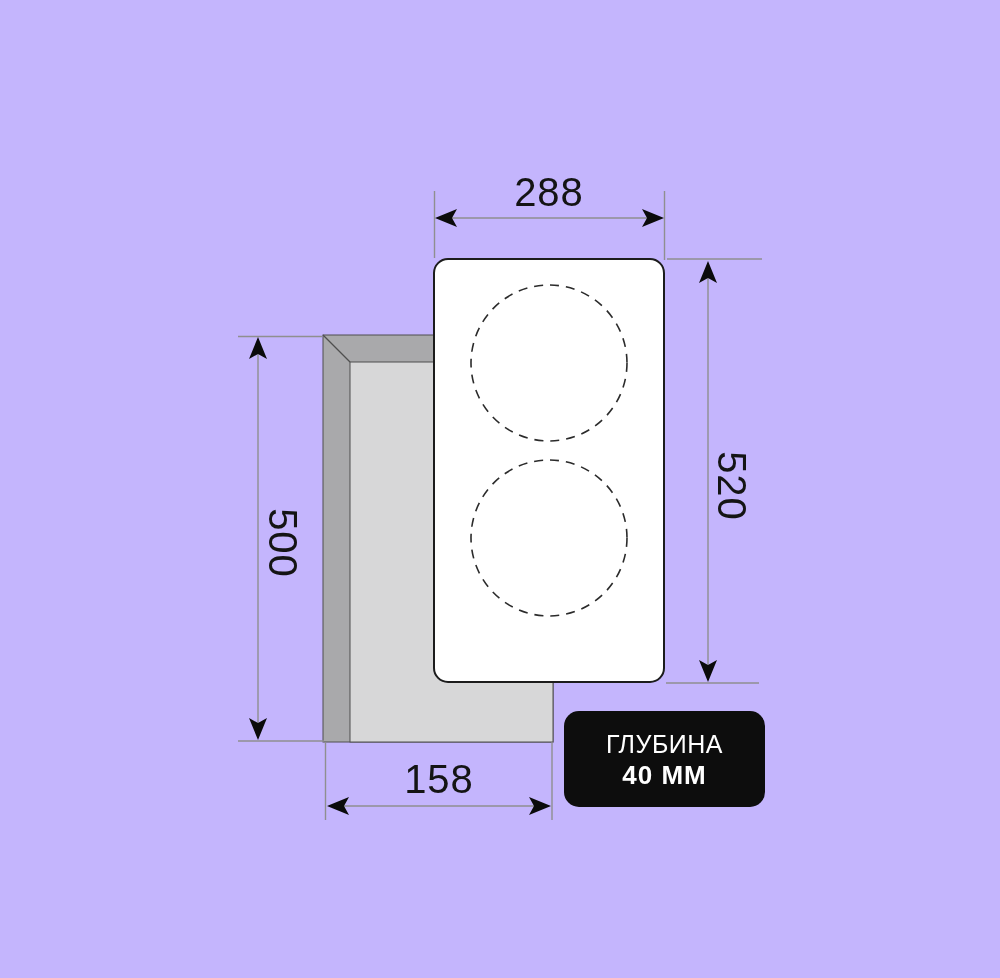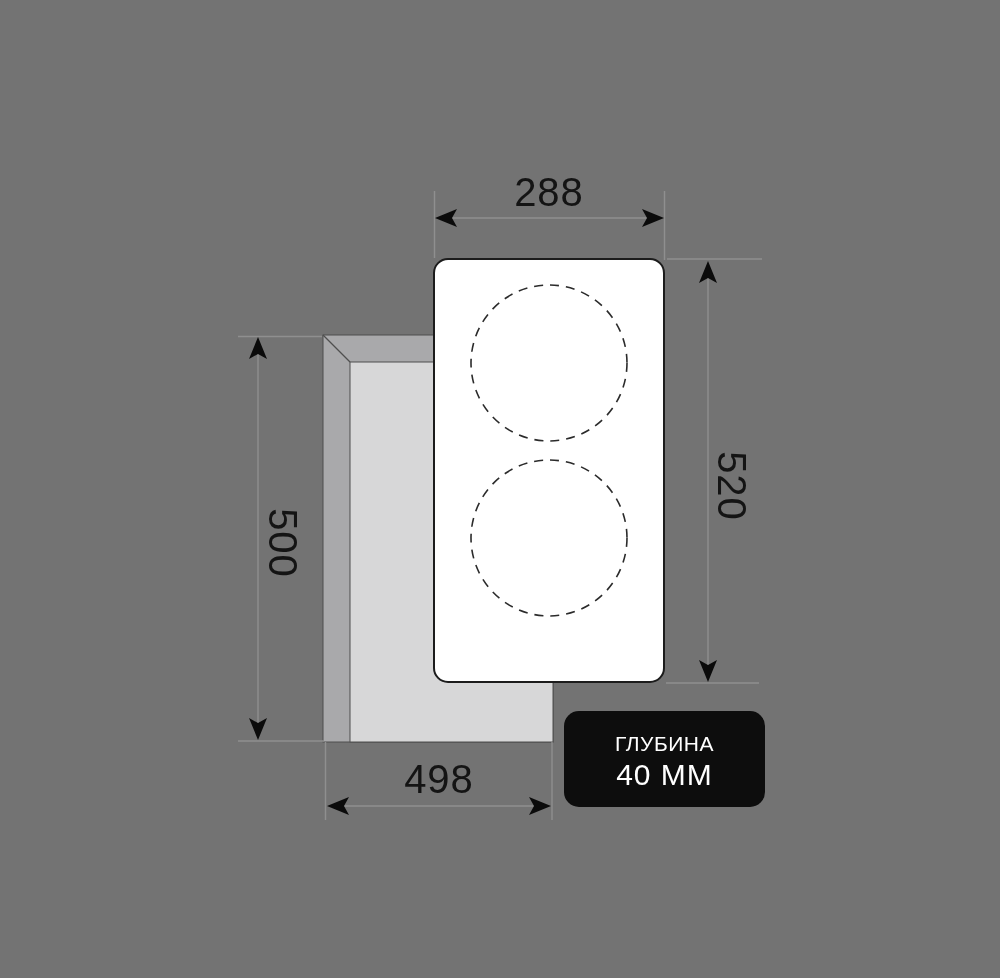--- a/index.html
+++ b/index.html
@@ -4,21 +4,21 @@
 <style>
   html, body {
     margin: 0;
     padding: 0;
     background: #ffffff;
   }
   .stage {
     position: relative;
     width: 1000px;
     height: 978px;
-    background: #737373;
+    background: #c4b5fd;
     overflow: hidden;
     font-family: "Liberation Sans", sans-serif;
   }
   .stage svg {
     position: absolute;
     left: 0;
     top: 0;
   }
   .dim-label {
     position: absolute;
@@ -43,29 +43,29 @@
     color: #ffffff;
     display: flex;
     flex-direction: column;
     align-items: center;
     justify-content: center;
     text-align: center;
     padding-top: 2px;
     box-sizing: border-box;
   }
   .depth-badge .b-line {
-    font-size: 21px;
+    font-size: 25px;
     line-height: 30px;
     letter-spacing: 0.5px;
     white-space: nowrap;
   }
   .depth-badge .b-line.bold {
-    font-size: 30px;
+    font-size: 26px;
     line-height: 32px;
-    font-weight: 400;
+    font-weight: 700;
     letter-spacing: 1px;
   }
 </style>
 </head>
 <body>
 
 <div class="stage">
 
   <svg width="1000" height="978" viewBox="0 0 1000 978">
 
@@ -111,20 +111,20 @@
       <polygon points="551,806 529,797 534,806 529,815"></polygon>
     </g>
   </svg>
 
   <div class="dim-label" style="left:549px; top:192px;">288</div>
 
   <div class="dim-label vert" style="left:731px; top:486px;">520</div>
 
   <div class="dim-label vert" style="left:282px; top:543px;">500</div>
 
-  <div class="dim-label" style="left:439px; top:779px;">498</div>
+  <div class="dim-label" style="left:439px; top:779px;">158</div>
 
   <div class="depth-badge">
     <div class="b-line">ГЛУБИНА</div>
     <div class="b-line bold">40 ММ</div>
   </div>
 
 </div>
 
 </body></html>

